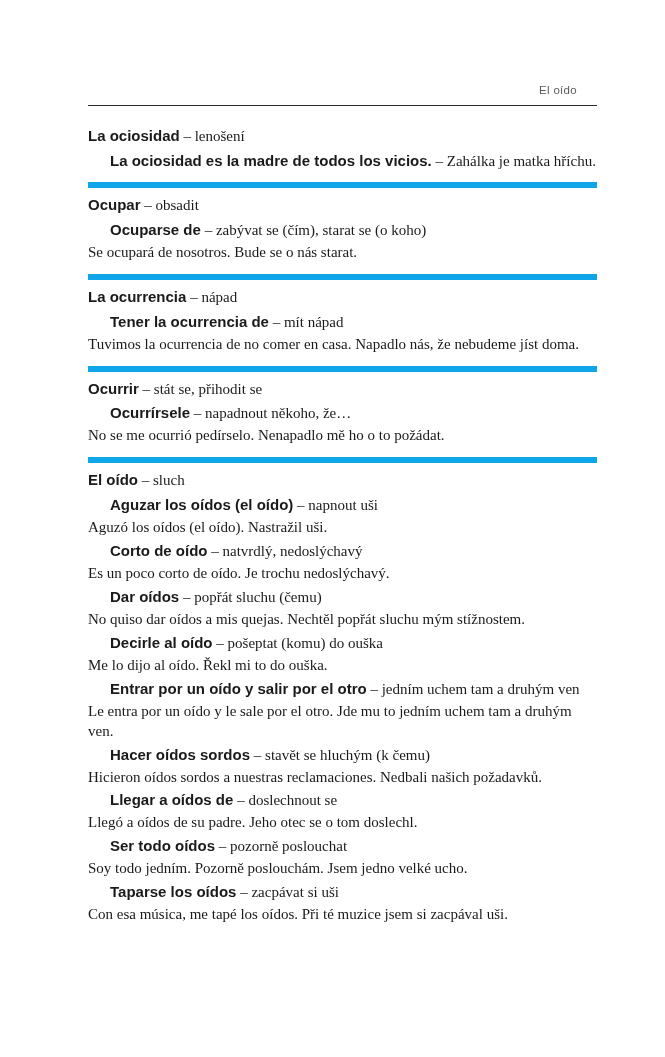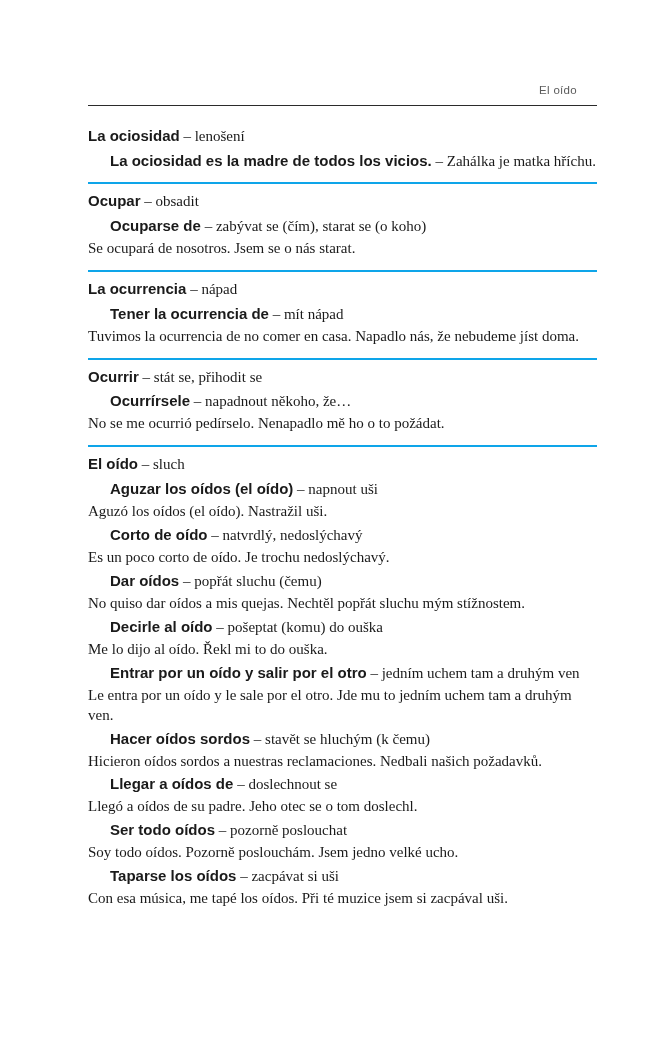--- a/index.html
+++ b/index.html
@@ -50,21 +50,21 @@
     position: absolute;
     top: 78px;
     left: 88px;
     width: 509px;
   }
 
   .entry {
     padding: 0 0 2px 0;
   }
   .entry + .entry {
-    border-top: 2px solid #0ea5e9;
+    border-top: 6px solid #0ea5e9;
     padding-top: 7px;
     margin-top: 6px;
   }
 
   .line {
     font-size: 15px;
     line-height: 1.33;
     margin: 0 0 3px 0;
   }
   .line.head {
@@ -132,21 +132,21 @@
   <div class="runhead-rule"></div>
 
   <div class="content">
       <div class="entry">
         <p class="line head"><span class="bold">La ociosidad</span><span class="dash"> – </span><span class="ital">lenošení</span></p>
         <p class="line sub"><span class="bold">La ociosidad es la madre de todos los vicios.</span><span class="dash"> – </span><span class="ital">Zahálka je matka hříchu.</span></p>
       </div>
       <div class="entry">
         <p class="line head"><span class="bold">Ocupar</span><span class="dash"> – </span><span class="ital">obsadit</span></p>
         <p class="line sub"><span class="bold">Ocuparse de</span><span class="dash"> – </span><span class="ital">zabývat se (čím), starat se (o koho)</span></p>
-        <p class="line ex"><span class="rom">Se ocupará de nosotros.</span> <span class="ital">Jsem se o nás starat.</span></p>
+        <p class="line ex"><span class="rom">Se ocupará de nosotros.</span> <span class="ital">Bude se o nás starat.</span></p>
       </div>
       <div class="entry">
         <p class="line head"><span class="bold">La ocurrencia</span><span class="dash"> – </span><span class="ital">nápad</span></p>
         <p class="line sub"><span class="bold">Tener la ocurrencia de</span><span class="dash"> – </span><span class="ital">mít nápad</span></p>
         <p class="line ex"><span class="rom">Tuvimos la ocurrencia de no comer en casa.</span> <span class="ital">Napadlo nás, že nebudeme jíst doma.</span></p>
       </div>
       <div class="entry">
         <p class="line head"><span class="bold">Ocurrir</span><span class="dash"> – </span><span class="ital">stát se, přihodit se</span></p>
         <p class="line sub"><span class="bold">Ocurrírsele</span><span class="dash"> – </span><span class="ital">napadnout někoho, že…</span></p>
         <p class="line ex"><span class="rom">No se me ocurrió pedírselo.</span> <span class="ital">Nenapadlo mě ho o to požádat.</span></p>
@@ -161,21 +161,21 @@
         <p class="line ex"><span class="rom">No quiso dar oídos a mis quejas.</span> <span class="ital">Nechtěl popřát sluchu mým stížnostem.</span></p>
         <p class="line sub"><span class="bold">Decirle al oído</span><span class="dash"> – </span><span class="ital">pošeptat (komu) do ouška</span></p>
         <p class="line ex"><span class="rom">Me lo dijo al oído.</span> <span class="ital">Řekl mi to do ouška.</span></p>
         <p class="line sub"><span class="bold">Entrar por un oído y salir por el otro</span><span class="dash"> – </span><span class="ital">jedním uchem tam a druhým ven</span></p>
         <p class="line ex"><span class="rom">Le entra por un oído y le sale por el otro.</span> <span class="ital">Jde mu to jedním uchem tam a druhým ven.</span></p>
         <p class="line sub"><span class="bold">Hacer oídos sordos</span><span class="dash"> – </span><span class="ital">stavět se hluchým (k čemu)</span></p>
         <p class="line ex"><span class="rom">Hicieron oídos sordos a nuestras reclamaciones.</span> <span class="ital">Nedbali našich požadavků.</span></p>
         <p class="line sub"><span class="bold">Llegar a oídos de</span><span class="dash"> – </span><span class="ital">doslechnout se</span></p>
         <p class="line ex"><span class="rom">Llegó a oídos de su padre.</span> <span class="ital">Jeho otec se o tom doslechl.</span></p>
         <p class="line sub"><span class="bold">Ser todo oídos</span><span class="dash"> – </span><span class="ital">pozorně poslouchat</span></p>
-        <p class="line ex"><span class="rom">Soy todo oídos.</span> <span class="ital">Pozorně poslouchám. Jsem jedno velké ucho.</span></p>
+        <p class="line ex"><span class="rom">Soy todo jedním.</span> <span class="ital">Pozorně poslouchám. Jsem jedno velké ucho.</span></p>
         <p class="line sub"><span class="bold">Taparse los oídos</span><span class="dash"> – </span><span class="ital">zacpávat si uši</span></p>
         <p class="line ex"><span class="rom">Con esa música, me tapé los oídos.</span> <span class="ital">Při té muzice jsem si zacpával uši.</span></p>
       </div>
     </div>
 
   <div class="foot-rule"></div>
   <div class="footer">
     <div class="foot-left">Španělské idiomy</div>
     <div class="foot-right">181</div>
   </div>

